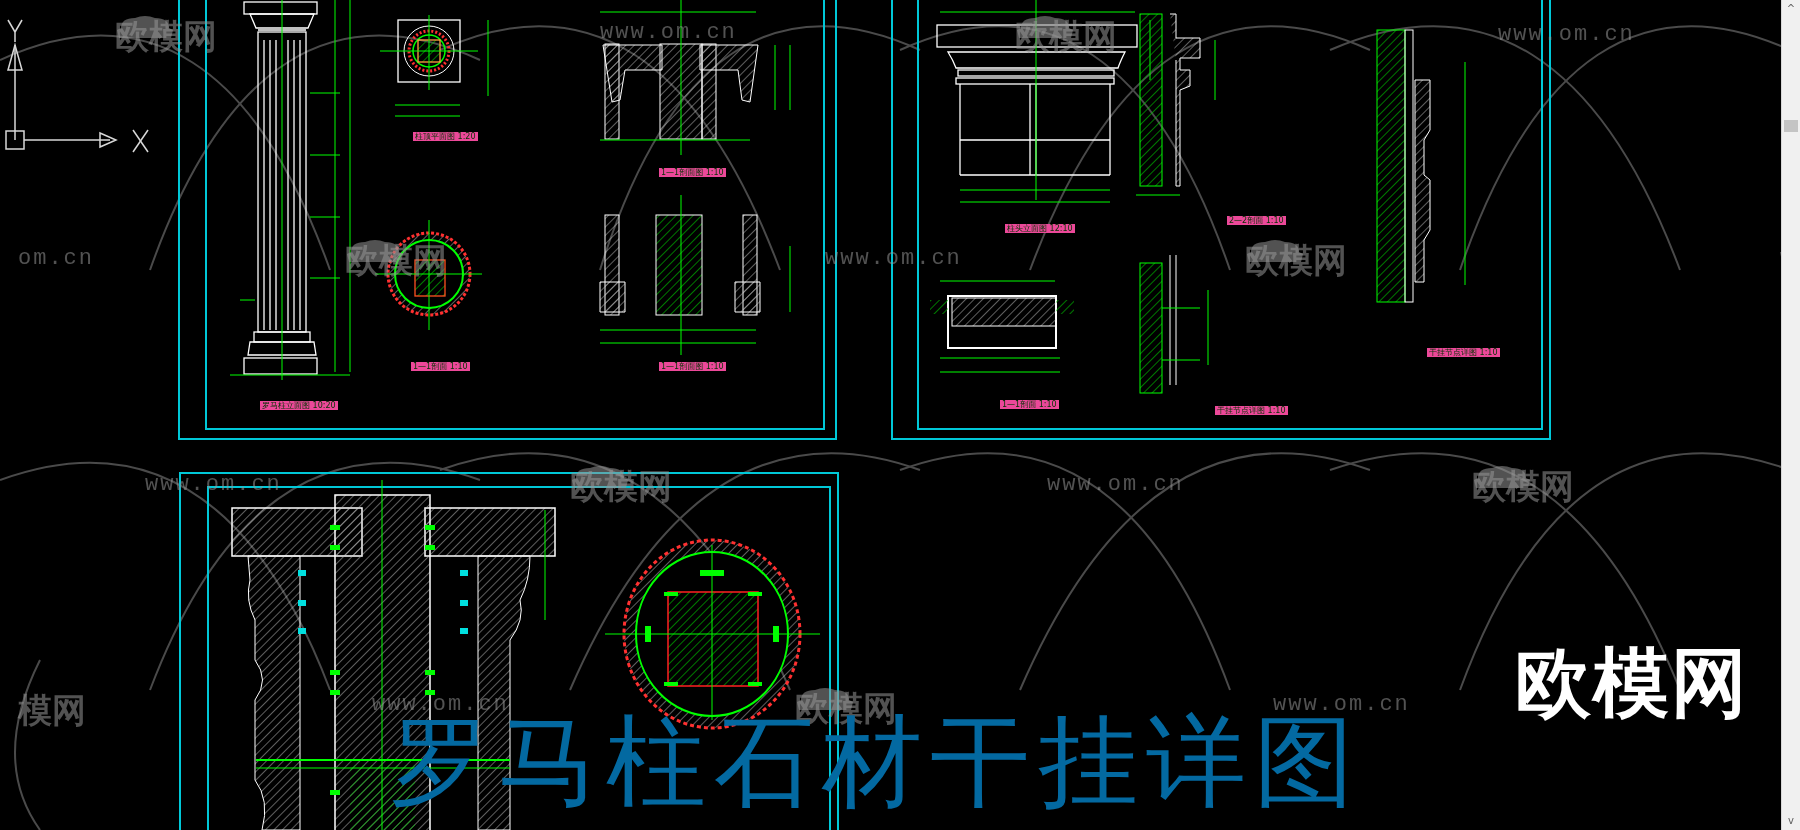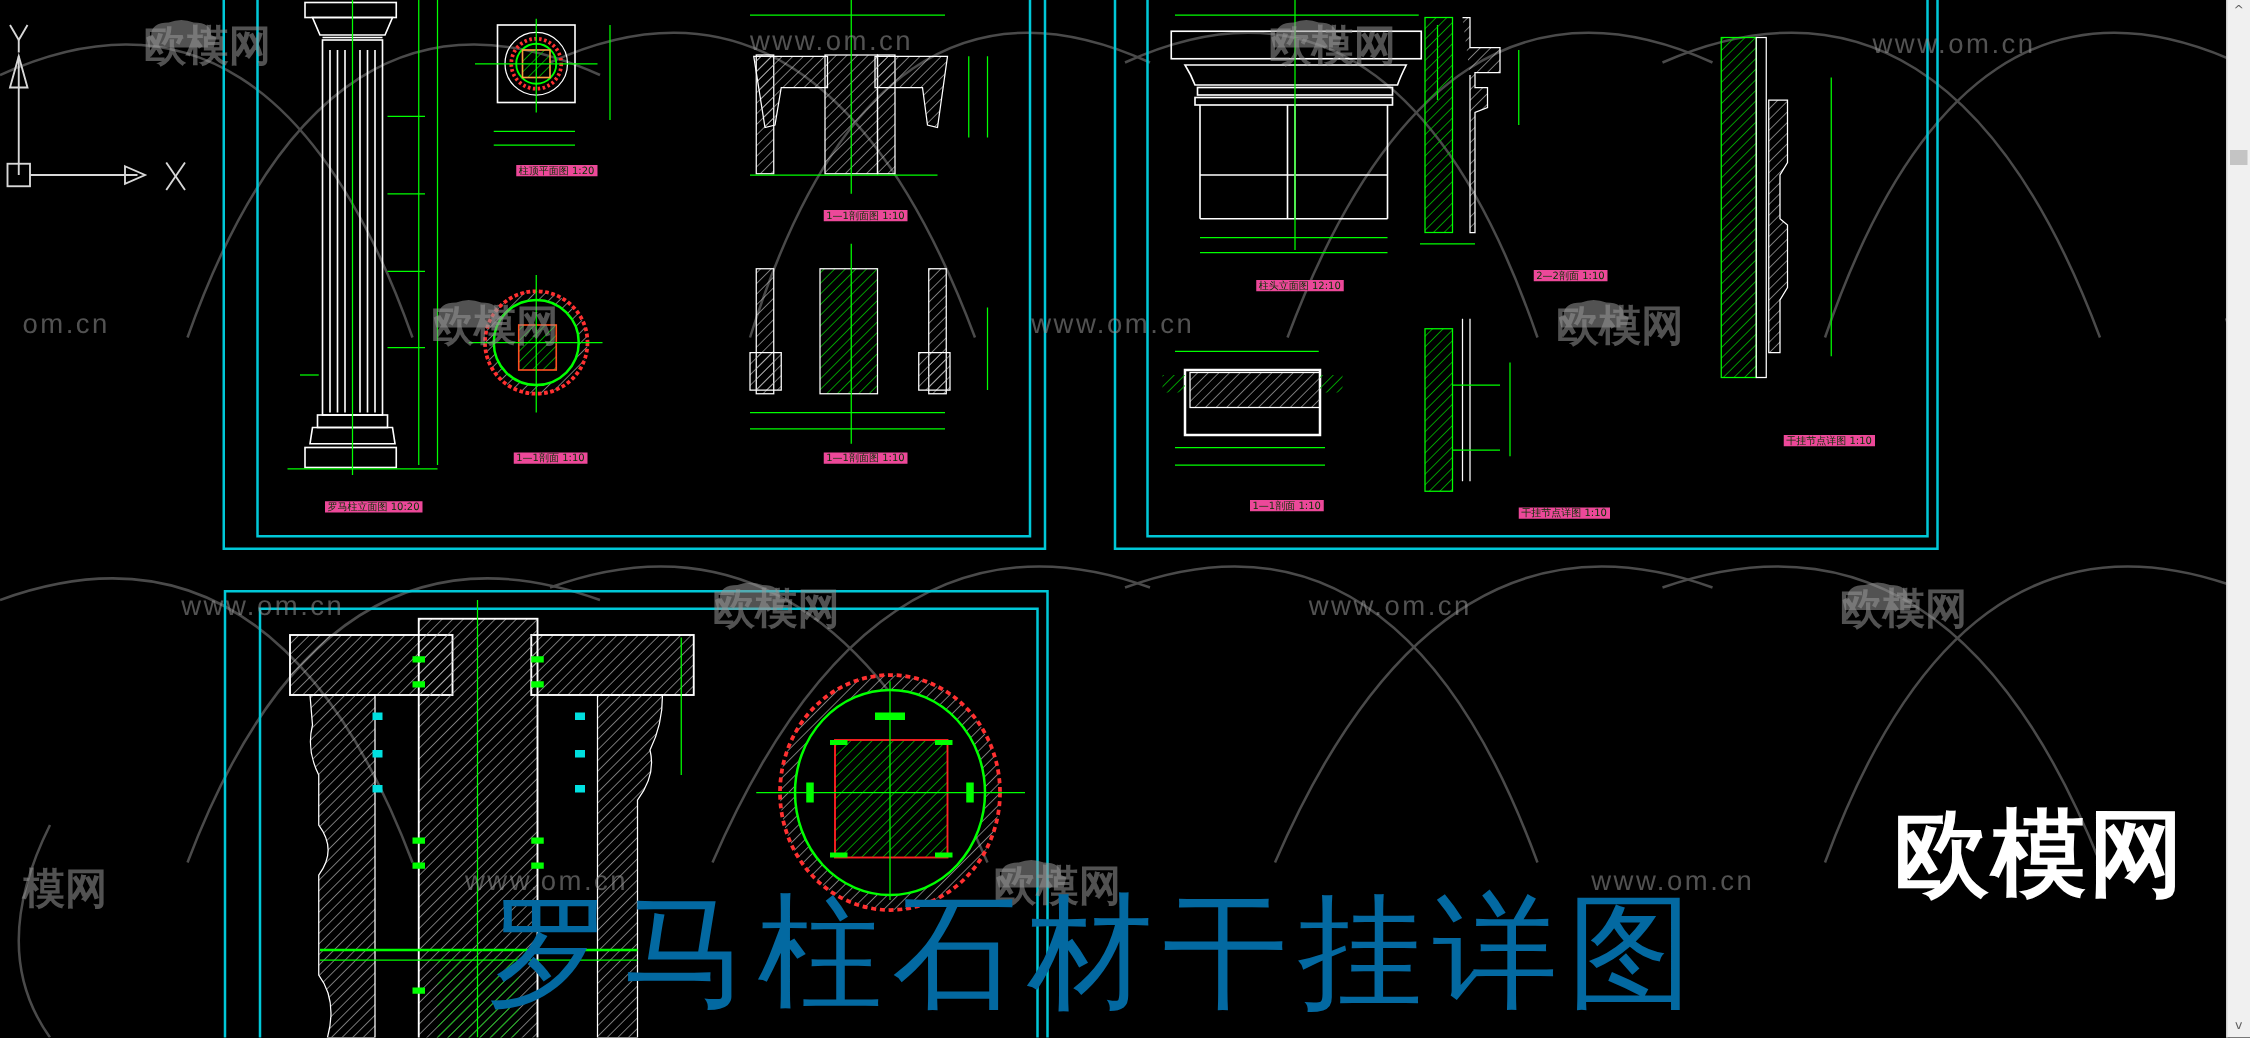--- a/index.html
+++ b/index.html
@@ -5,21 +5,21 @@
   html, body { margin: 0; padding: 0; background: #000; }
   body { width: 1800px; height: 830px; overflow: hidden; position: relative; font-family: "DejaVu Sans", sans-serif; }
   .canvas { position: absolute; left: 0; top: 0; width: 1782px; height: 830px; background: #000; overflow: hidden; }
   .canvas svg { position: absolute; left: 0; top: 0; }
   .scrollbar { position: absolute; right: 0; top: 0; width: 18px; height: 830px; background: #f0f0f0; border-left: 1px solid #d8d8d8; }
   .scroll-btn { position: absolute; left: 0; width: 18px; height: 18px; color: #606060; font-size: 10px; line-height: 18px; text-align: center; }
   .scroll-up { top: 0; }
   .scroll-down { bottom: 0; }
   .scroll-thumb { position: absolute; left: 2px; top: 120px; width: 14px; height: 12px; background: #c4c4c4; }
   .wm { position: absolute; color: rgba(150,150,150,0.55); white-space: nowrap; }
-  .wm-url { font-family: Liberation Sans, sans-serif; font-size: 22px; letter-spacing: 2px; }
+  .wm-url { font-family: Liberation Mono, monospace; font-size: 22px; letter-spacing: 2px; }
   .wm-logo { font-size: 34px; font-weight: bold; display: flex; align-items: center; gap: 6px; }
   .wm-logo .sofa { width: 60px; height: 30px; }
   .title-main { position: absolute; left: 390px; top: 712px; color: #0369a1; font-family: "DejaVu Serif", serif; font-size: 100px; letter-spacing: 8px; line-height: 1; white-space: nowrap; }
   .brand-block { position: absolute; left: 1515px; top: 645px; color: #fff; text-align: left; }
   .brand-name { font-size: 76px; font-weight: bold; line-height: 1; letter-spacing: 2px; }
   .brand-id { font-size: 44px; line-height: 1.1; margin-top: 6px; letter-spacing: 1px; }
   .ucs { position: absolute; left: 10px; top: 665px; width: 150px; height: 160px; }
   .dlabel { position: absolute; background: #ec4899; color: #003300; font-size: 8px; padding: 0 2px; line-height: 9px; white-space: nowrap; }
 </style>
 </head>

